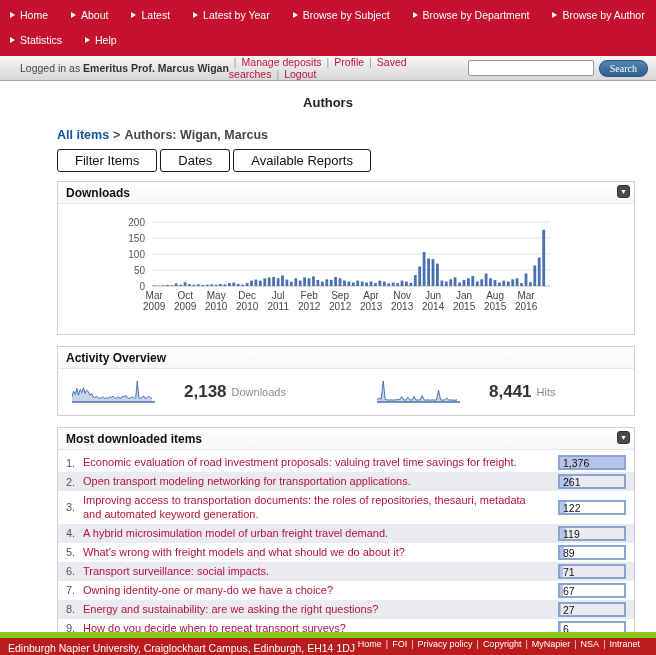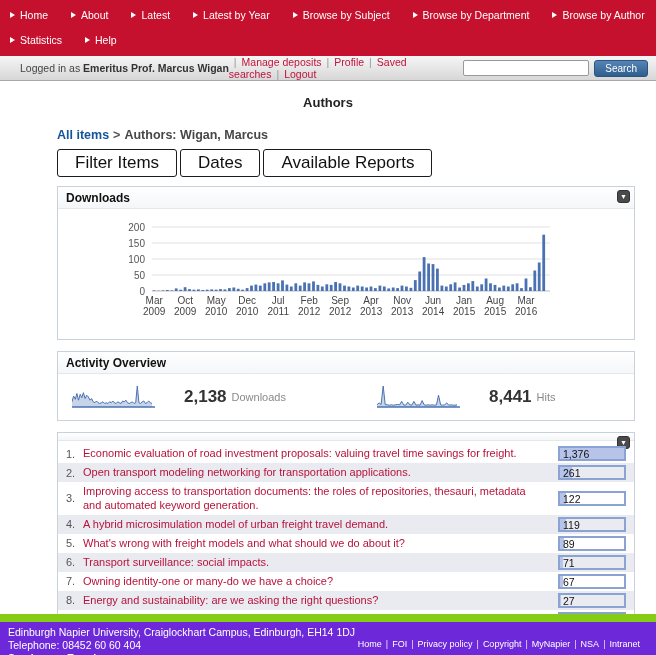--- a/index.html
+++ b/index.html
@@ -26,34 +26,34 @@
   .loginbar .who { white-space:nowrap;margin-left:12px; }
   .loginbar b { color:#333; }
   .red-link { color:#c0123a; cursor:pointer; }
   .sep { color:#999; margin:0 5px; }
   .login-search { margin-left:auto; display:flex; align-items:center; gap:5px; }
   .login-search input {
     width:126px; height:16px; border:1px solid #999; border-radius:2px;
     font-size:10px; padding:0 3px; font-family:"Liberation Sans",sans-serif;
   }
   .search-btn {
-    background:linear-gradient(#5584b5,#2f5f8e); border:1px solid #2b547e; border-radius:3px;
-    color:#fff; font-size:10px; padding:2px 10px; cursor:pointer; font-family:Liberation Sans, sans-serif;
+    background:linear-gradient(#5584b5,#2f5f8e); border:1px solid #2b547e; border-radius:8px;
+    color:#fff; font-size:10px; padding:2px 10px; cursor:pointer; font-family:Liberation Serif, serif;
   }
   
   .page-title { text-align:center; font-weight:bold; font-size:13px; color:#222; margin:14px 0 12px; }
   .content { width:578px; margin-left:57px; }
   .breadcrumb { font-size:12.5px; font-weight:bold; margin-bottom:7px;margin-top:18px; }
   .breadcrumb .root { color:#15549a; cursor:pointer; }
   .breadcrumb .sep2 { color:#555; margin:0 4px; }
   .breadcrumb .current { color:#474747; }
   .toolbar { display:flex; gap:3px; margin-bottom:9px; }
   .tbtn {
     background:#fff; border:1.5px solid #1c1c1c; border-radius:3px;
-    font-size:17px; color:#111; padding:3px 17px; cursor:pointer; font-family:"Liberation Sans",sans-serif;
+    font-size:13px; color:#111; padding:3px 17px; cursor:pointer; font-family:"Liberation Sans",sans-serif;
   }
   
   .panel { border:1px solid #c9d2dc; margin-bottom:11px; background:#fff; }
   .panel-header {
     position:relative; padding:4px 8px 3px; font-weight:bold; font-size:12px; color:#111;
     border-bottom:1px solid #e3e8ee; background:linear-gradient(#ffffff,#f4f6f8);
   }
   .panel-icon {
     position:absolute; top:3px; right:4px; width:13px; height:13px;
     background:#4a4a4a; border:1px solid #333; border-radius:3px; color:#fff;
@@ -72,22 +72,22 @@
   .item-row.alt { background:#eaebf0; }
   .rank { color:#555; width:17px; flex-shrink:0; }
   .ititle { color:#b8123a; flex:1; padding-right:12px; line-height:1.3; cursor:pointer; }
   .countbox { position:relative; width:68px; height:15px; border:2px solid #8aa3d3; flex-shrink:0; background:transparent; }
   .countfill { position:absolute; left:0; top:0; bottom:0; background:#b6c4e9; }
   .countlabel { position:relative; font-size:10.5px; color:#111; padding-left:3px; line-height:11px; }
   .pagination { text-align:center; padding:6px 0 8px; font-size:11px; color:#b8123a; }
   .pagination span { margin:0 3px; cursor:pointer; }
   
   .footer {
-    position:absolute; left:0; right:0; bottom:0; height:41px;
-    background:#6d28d9; border-top:8px solid #84cc16; color:#fff; padding:4px 8px;
+    position:absolute; left:0; right:0; bottom:0; height:23px;
+    background:#b91c1c; border-top:6px solid #84cc16; color:#fff; padding:4px 8px;
   }
   .footer .line { font-size:10.5px; line-height:1.22; }
   .footer .enquiry { font-weight:bold; cursor:pointer; }
   .footer-links { position:absolute; right:16px; bottom:6px; font-size:9px; }
   .footer-links .fsep { margin:0 4px; opacity:.85; }
   .footer-links span { cursor:pointer; }
   svg text { font-family:"Liberation Sans", sans-serif; }
 </style>
 </head>
 <body>
@@ -315,20 +315,21 @@
             <line x1="0" y1="23" x2="83" y2="23" stroke="#4a72b2" stroke-width="1.3"></line>
           </svg>
         <span class="stat-num">8,441</span>
         <span class="stat-label">Hits</span>
       </div>
     </div>
   </div>
 
   <div class="panel">
     <div class="panel-header">
+      <span>Most downloaded items</span>
       <span class="panel-icon">▼</span>
     </div>
     <div class="items-list" id="items-list">
         <div class="item-row">
           <span class="rank">1.</span>
           <span class="ititle">Economic evaluation of road investment proposals: valuing travel time savings for freight.</span>
           <span class="countbox"><span class="countfill" style="width: 100%;"></span><span class="countlabel">1,376</span></span>
         </div>
         <div class="item-row alt">
           <span class="rank">2.</span>

